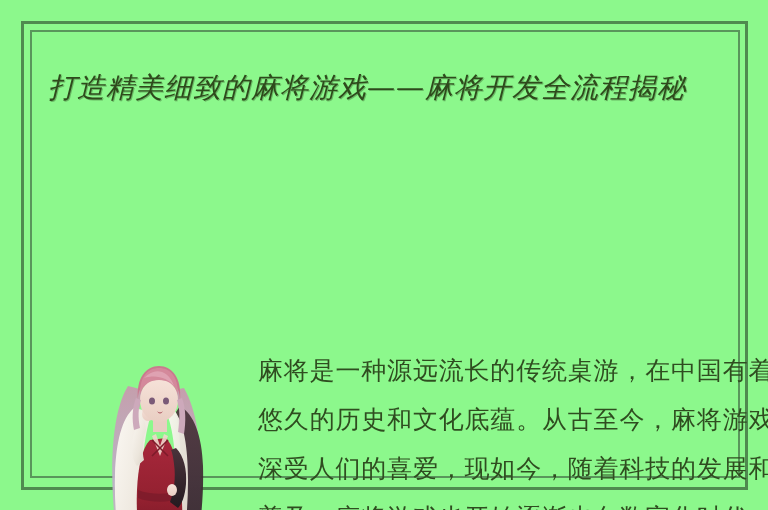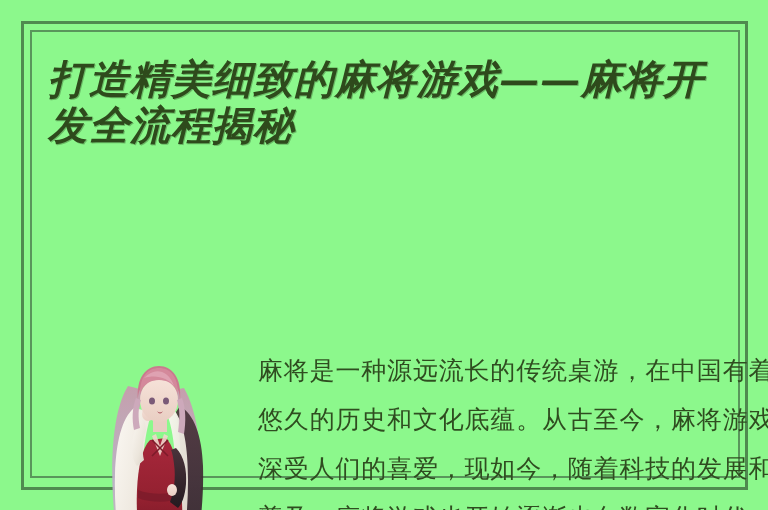--- a/index.html
+++ b/index.html
@@ -44,23 +44,23 @@
   }
 
   
   .title {
     position: absolute;
     left: 48px;
     top: 56px;
     width: 680px;
     color: #2e4a1c;
     font-family: "DejaVu Serif", "Liberation Serif", serif;
-    font-size: 40px;
-    line-height: 46px;
-    font-weight: 700;
+    font-size: 28px;
+    line-height: 63px;
+    font-weight: 400;
     font-style: italic;
     letter-spacing: 1px;
     text-shadow: 1px 1px 0 rgba(40,70,25,0.35);
     white-space: pre-wrap;
   }
 
   
   .content {
     position: absolute;
     left: 40px;

